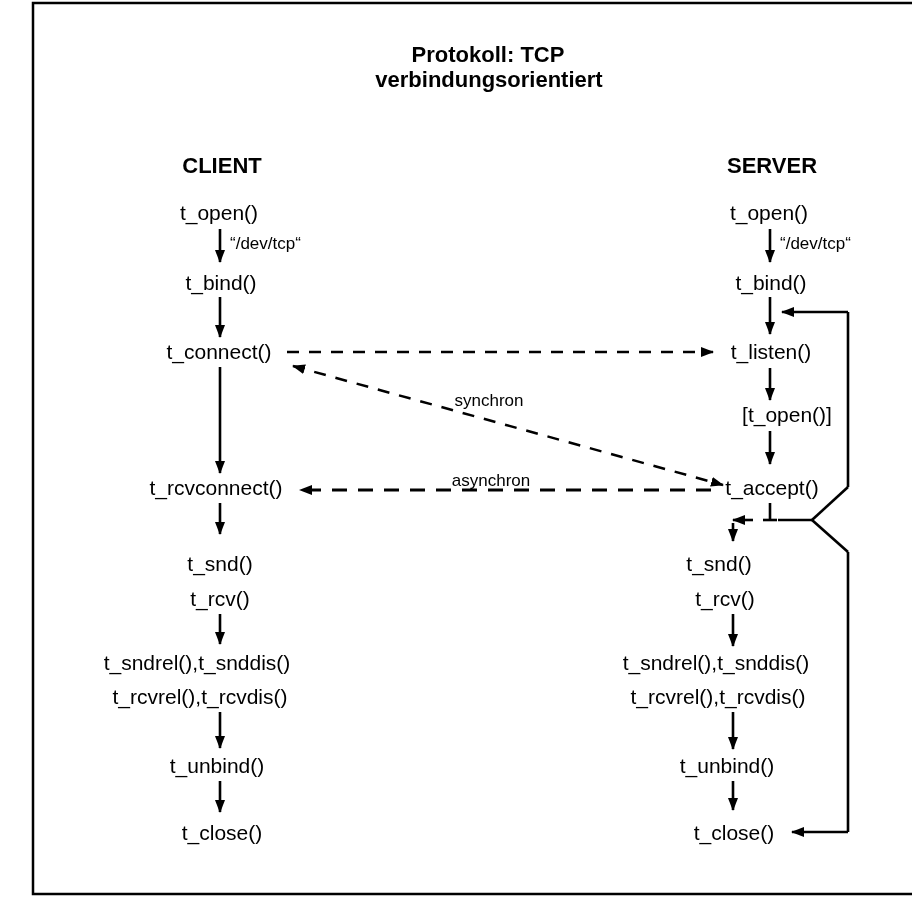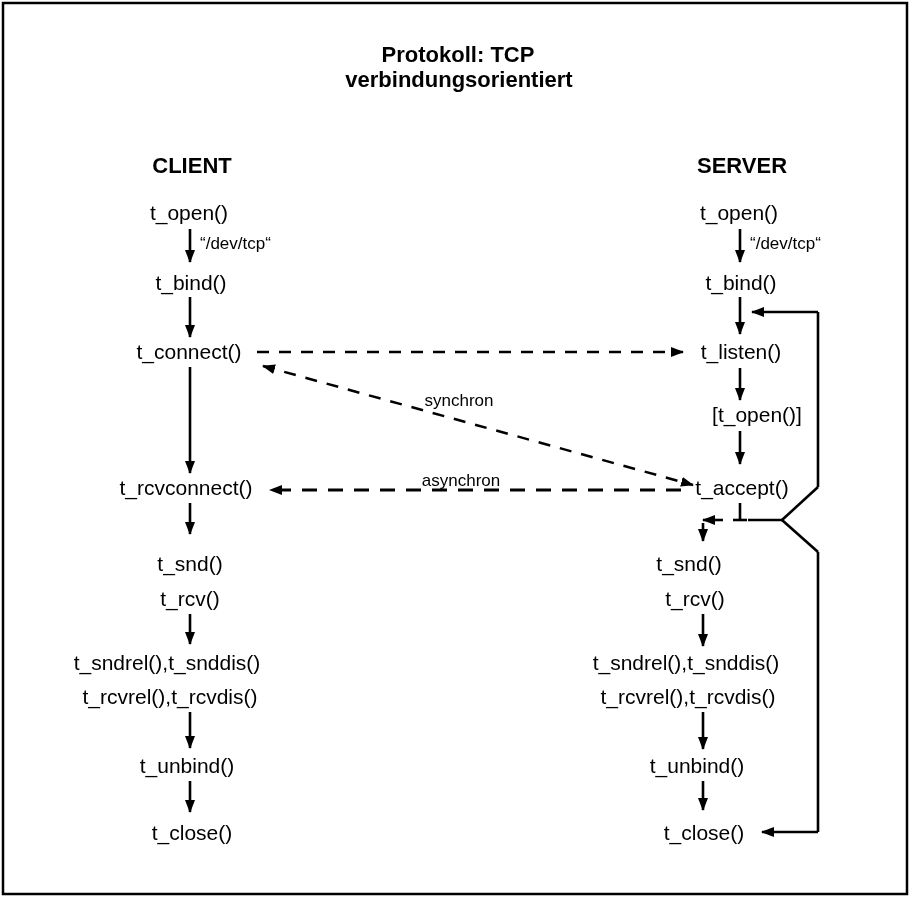--- a/index.html
+++ b/index.html
@@ -6,20 +6,21 @@
     margin: 0;
     padding: 0;
     background: #ffffff;
   }
   .canvas {
     position: relative;
     width: 784px;
     height: 909px;
     background: #ffffff;
     font-family: "Liberation Sans", sans-serif;
+    padding-left: 30px;
   }
   svg { display: block; }
   text {
     font-family: "Liberation Sans", sans-serif;
     fill: #000000;
   }
   .fn    { font-size: 21px; }
   .head  { font-size: 22px; font-weight: bold; }
   .title { font-size: 22px; font-weight: bold; }
   .small { font-size: 17px; }

